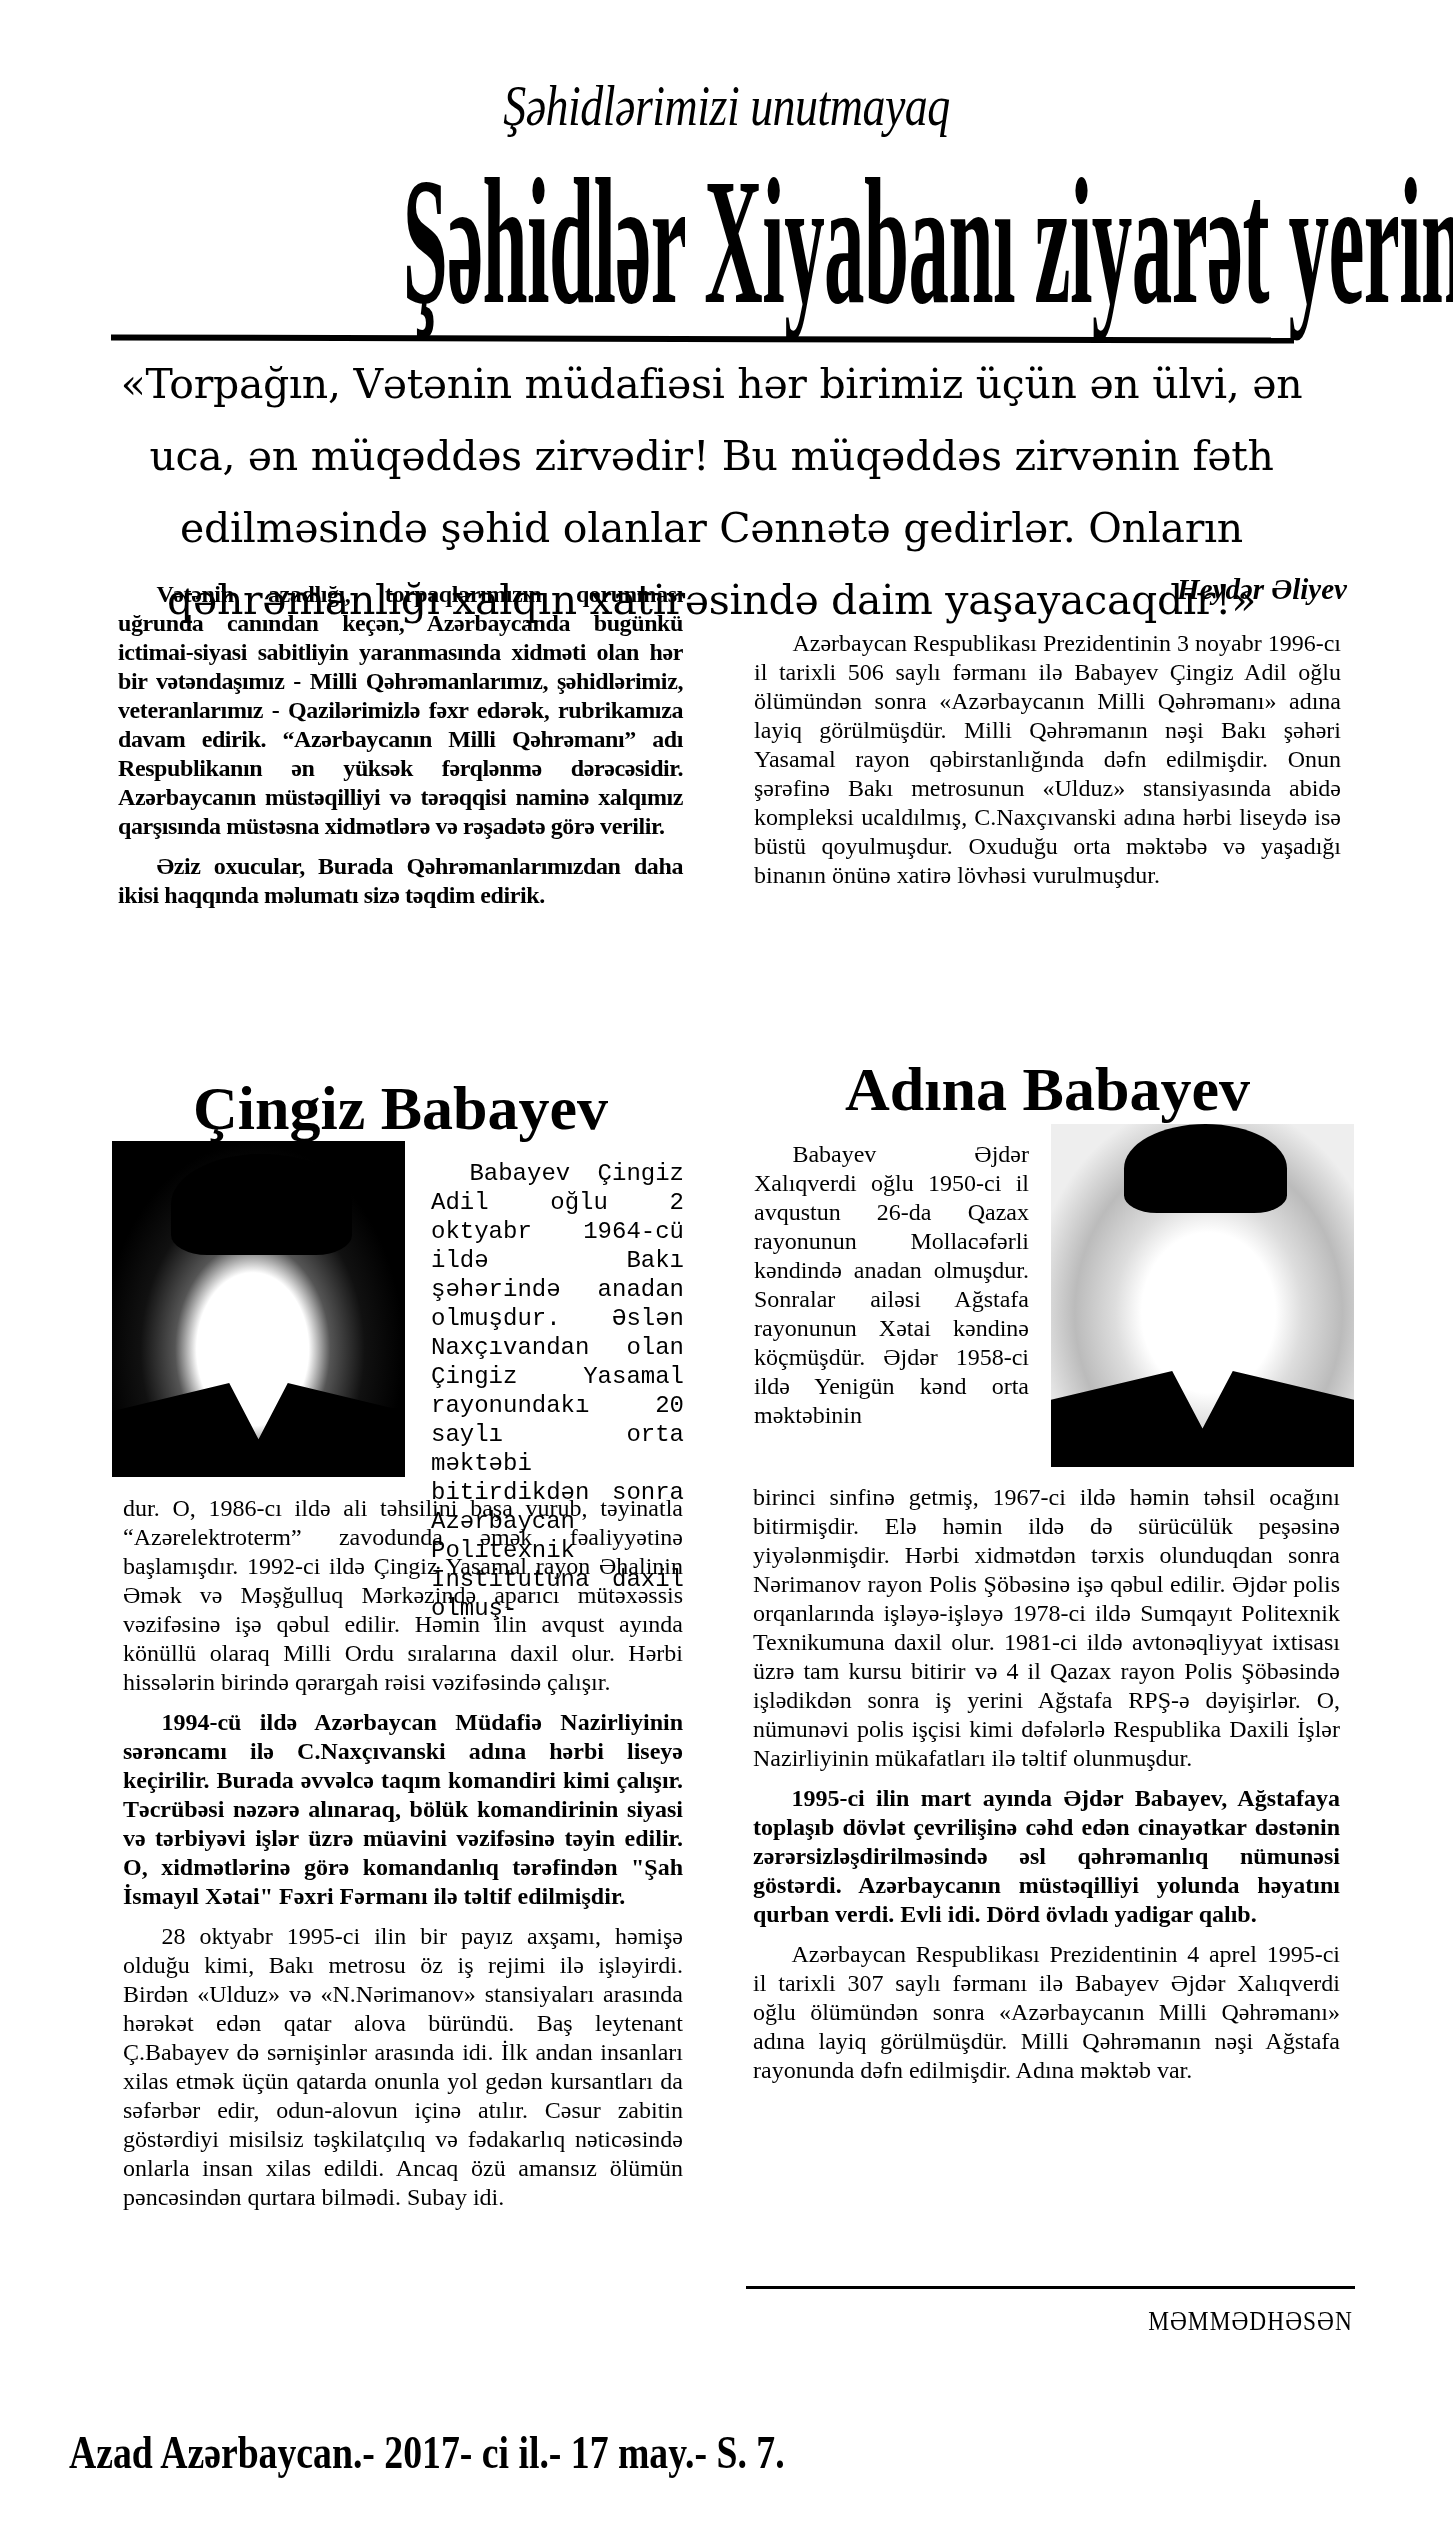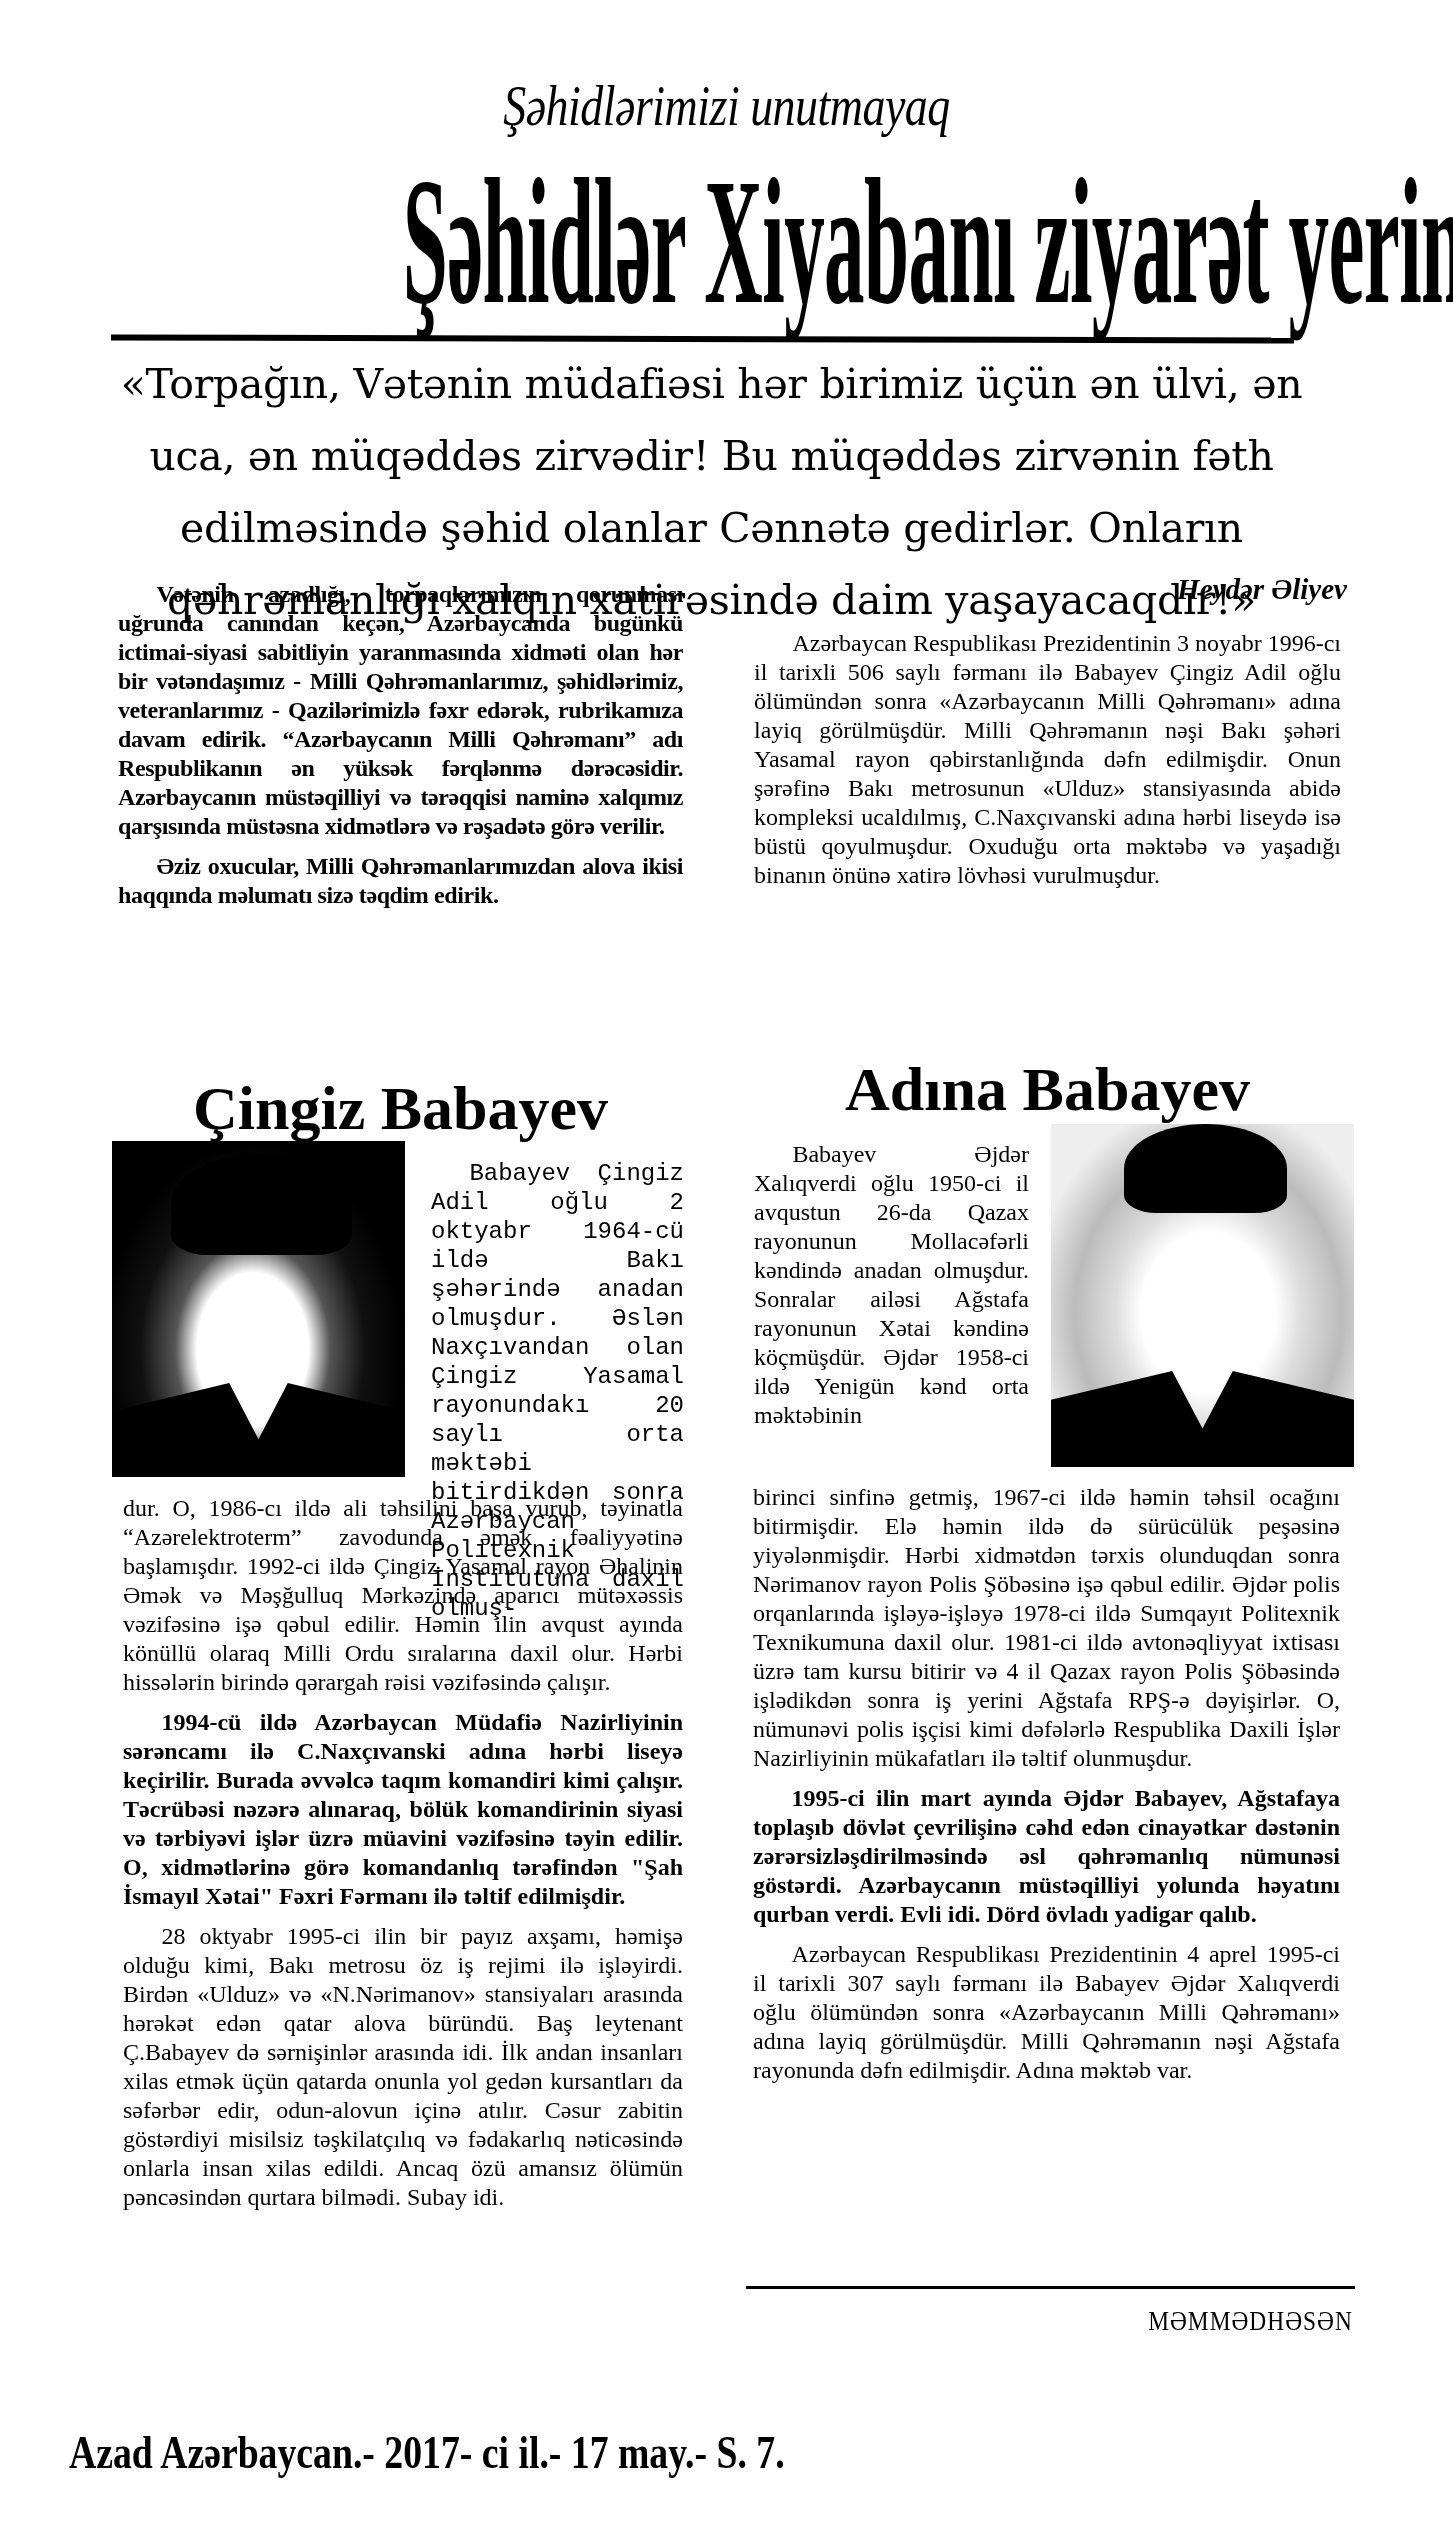--- a/index.html
+++ b/index.html
@@ -28,21 +28,21 @@
 
 <div class="kicker">Şəhidlərimizi unutmayaq</div>
 <div class="headline">Şəhidlər Xiyabanı ziyarət yerimizdir</div>
 <div class="rule-top"></div>
 
 <div class="quote">«Torpağın, Vətənin müdafiəsi hər birimiz üçün ən ülvi, ən uca, ən müqəddəs zirvədir! Bu müqəddəs zirvənin fəth edilməsində şəhid olanlar Cənnətə gedirlər. Onların qəhrəmanlığı xalqın xatirəsində daim yaşayacaqdır!»</div>
 <div class="quote-author">Heydər Əliyev</div>
 
 <div class="col intro">
   <p>Vətənin azadlığı, torpaqlarımızın qorunması uğrunda canından keçən, Azərbaycanda bugünkü ictimai-siyasi sabitliyin yaranmasında xidməti olan hər bir vətəndaşımız - Milli Qəhrəmanlarımız, şəhidlərimiz, veteranlarımız - Qazilərimizlə fəxr edərək, rubrikamıza davam edirik. “Azərbaycanın Milli Qəhrəmanı” adı Respublikanın ən yüksək fərqlənmə dərəcəsidir. Azərbaycanın müstəqilliyi və tərəqqisi naminə xalqımız qarşısında müstəsna xidmətlərə və rəşadətə görə verilir.</p>
-  <p>Əziz oxucular, Milli Qəhrəmanlarımızdan alova ikisi haqqında məlumatı sizə təqdim edirik.</p>
+  <p>Əziz oxucular, Burada Qəhrəmanlarımızdan daha ikisi haqqında məlumatı sizə təqdim edirik.</p>
 </div>
 
 <div class="name-h" style="left:107px; top:1073px; width:587px;">Çingiz Babayev</div>
 <div class="photo" style="left:112px; top:1141px; width:293px; height:336px;">
   <div class="hair"></div>
   <div class="tunic"></div>
 </div>
 <div class="col" style="left:420px; top:1148px; width:275px;font-family:Liberation Mono, monospace;">
   <p>Babayev Çingiz Adil oğlu 2 oktyabr 1964-cü ildə Bakı şəhərində anadan olmuşdur. Əslən Naxçıvandan olan Çingiz Yasamal rayonundakı 20 saylı orta məktəbi bitirdikdən sonra Azərbaycan Politexnik İnstitutuna daxil olmuş-</p>
 </div>

